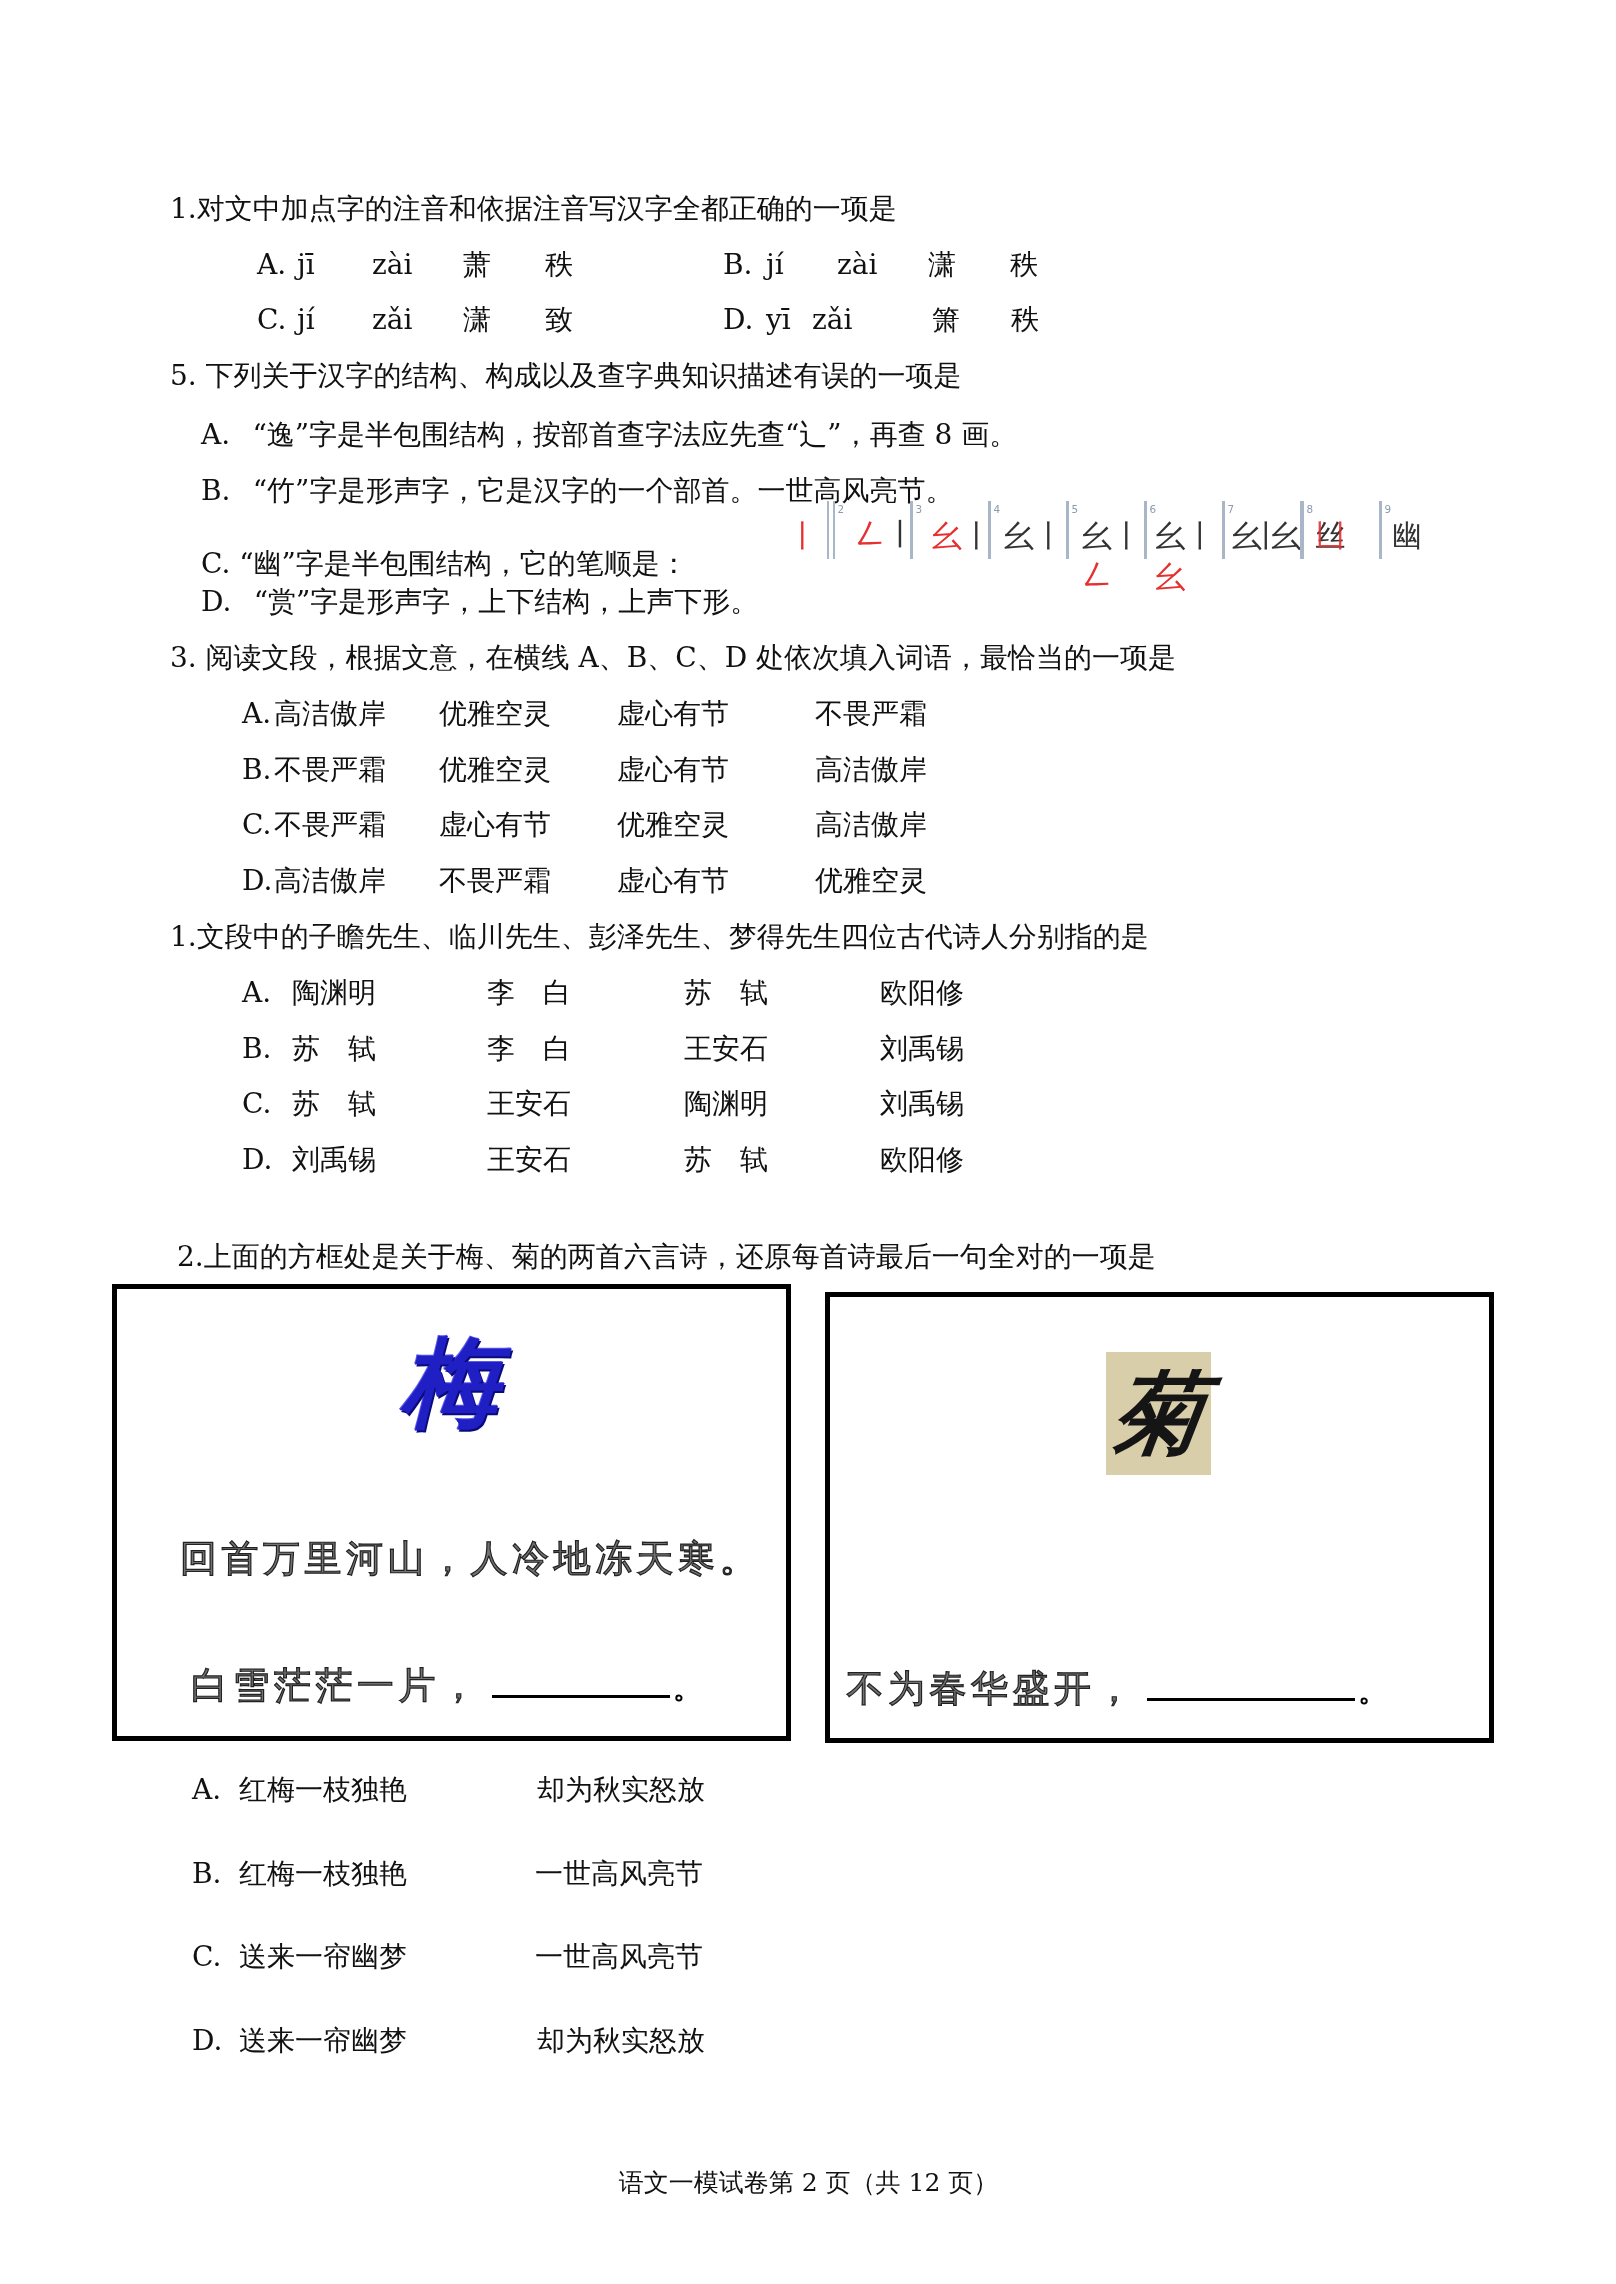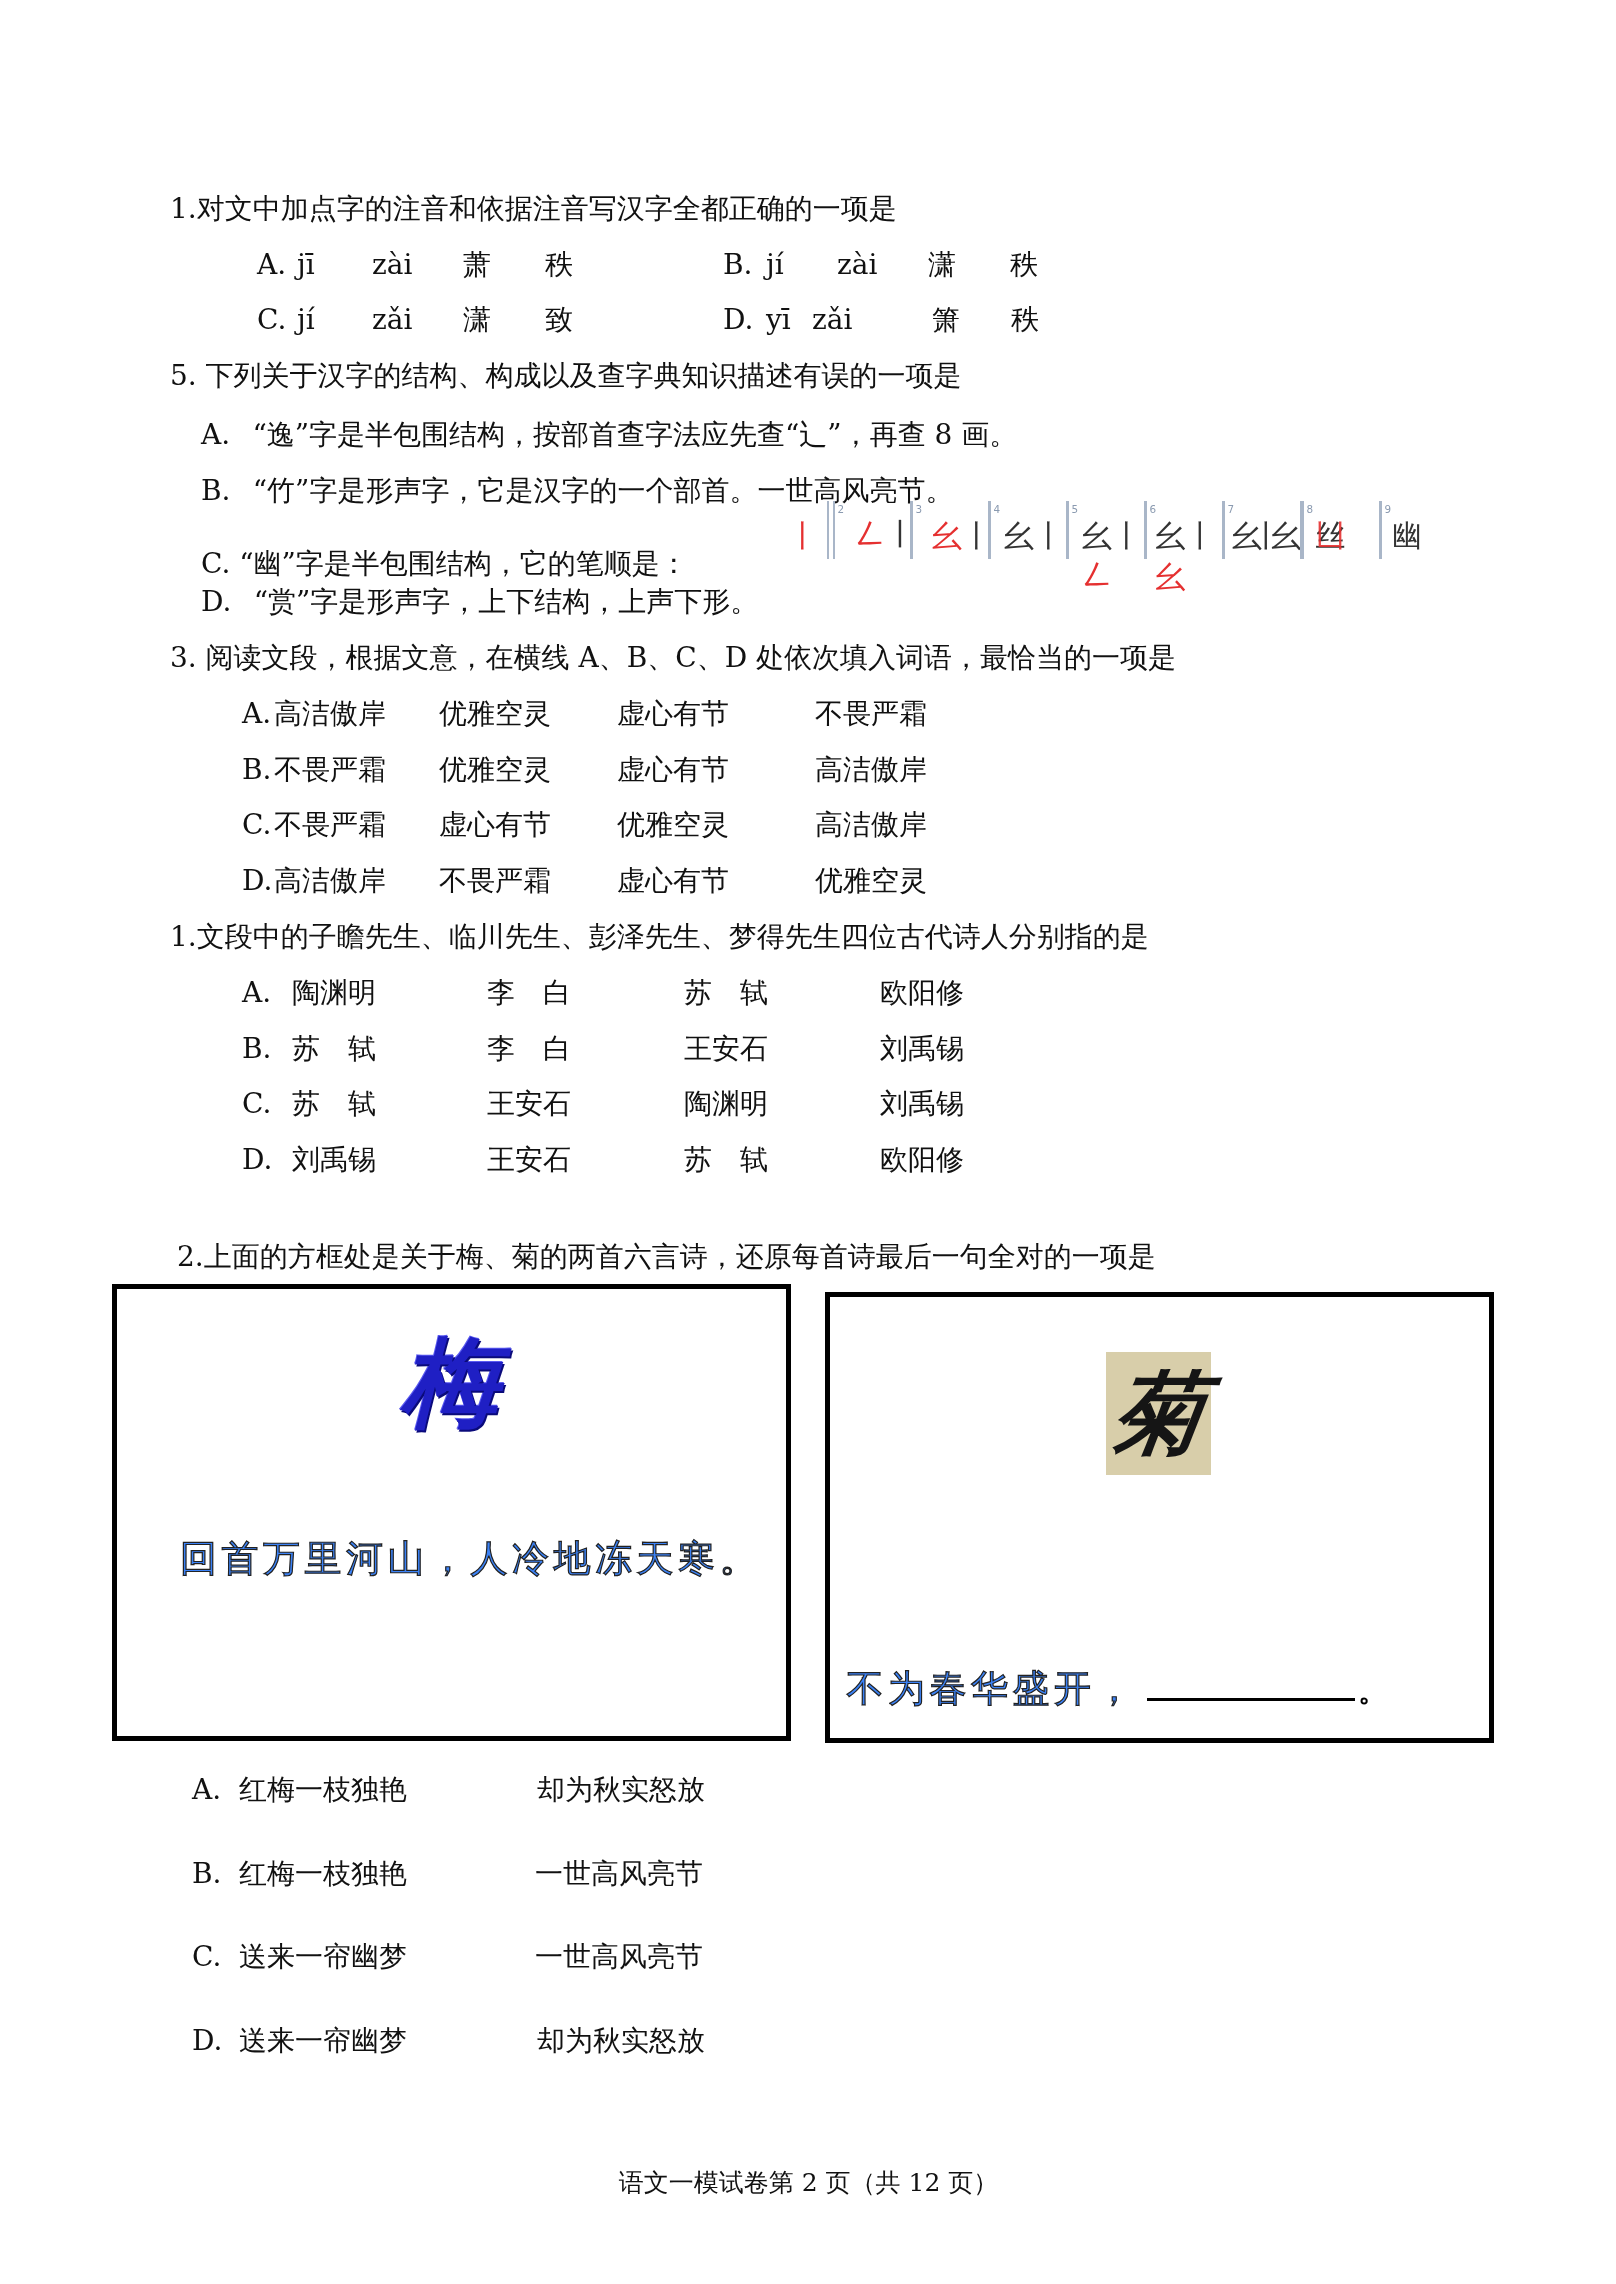--- a/index.html
+++ b/index.html
@@ -4,21 +4,21 @@
 <style>
   html, body { margin: 0; padding: 0; background: #ffffff; }
   body { width: 1617px; height: 2284px; position: relative; overflow: hidden;
          font-family: "DejaVu Serif", "Liberation Serif", serif; color: #111; }
   .abs { position: absolute; white-space: nowrap; }
   .stem { font-size: 28px; line-height: 34px; letter-spacing: 0px; }
   .opt  { font-size: 28px; line-height: 34px; }
   .cell { position: absolute; white-space: nowrap; }
   .box { position: absolute; border: 5.2px solid #000; box-sizing: border-box; background: #fff; }
   .outline-text { font-family: "DejaVu Sans", "Liberation Sans", sans-serif;
-                  font-size: 37px; color: #3b82f6; letter-spacing: 4.5px;
+                  font-size: 37px; color: #737373; letter-spacing: 4.5px;
                   -webkit-text-stroke: 1.2px #222; text-stroke: 1.2px #222; }
   .blank { display: inline-block; width: 178px; border-bottom: 3.7px solid #000; height: 27px; vertical-align: baseline; margin-left: 10.4px; }
   .period { font-family: "DejaVu Sans", sans-serif; font-size: 28px; font-weight: bold; color: #000; margin-left: 3px; }
   .mei { font-family: "DejaVu Serif", serif; font-weight: bold; font-style: italic; font-size: 97px; color: #1f1fc4;
          text-shadow: 1.5px 1.5px 0 #0a0a7a, -0.7px -0.7px 0 #5a5af0; line-height: 1; }
   .ju-img { background: #d8ceaa; display: flex; align-items: center; justify-content: center; }
   .ju-glyph { font-family: "DejaVu Serif", serif; font-size: 89px; color: #151515; font-style: italic; font-weight: bold; transform: skewX(-8deg); }
   .stroke-panel { position: absolute; top: 501px; height: 58px; }
   .panel-sep { position: absolute; top: 0; width: 2.2px; height: 58px; background: #a9b6c8; }
   .panel-num { position: absolute; top: 1.5px; font-family: "DejaVu Sans", sans-serif; font-size: 10.4px; color: #8a9ab0; }
@@ -196,20 +196,23 @@
   <span class="cell opt" style="left:880px; top:1143px;">欧阳修</span>
 </div>
 
 <div class="abs stem" style="left:177px; top:1240px;">2.上面的方框处是关于梅、菊的两首六言诗，还原每首诗最后一句全对的一项是</div>
 
 <div class="box" style="left:112px; top:1284px; width:679px; height:457px;">
   <div class="abs" style="left:284px; top:45px; width:97px; height:97px; display:flex; align-items:center; justify-content:center;">
     <span class="mei">梅</span>
   </div>
   <div class="abs outline-text" style="left:63px; top:245px;">回首万里河山，人冷地冻天寒。</div>
+  <div class="abs" style="left:74px; top:372px;">
+    <span class="outline-text">白雪茫茫一片，</span><span class="blank"></span><span class="period">。</span>
+  </div>
 </div>
 
 <div class="box" style="left:825px; top:1292px; width:669px; height:451px;">
   <div class="abs ju-img" style="left:276px; top:55px; width:105px; height:123px;">
     <span class="ju-glyph">菊</span>
   </div>
   <div class="abs" style="left:16.4px; top:367px;">
     <span class="outline-text">不为春华盛开，</span><span class="blank" style="width:208px;"></span><span class="period">。</span>
   </div>
 </div>

